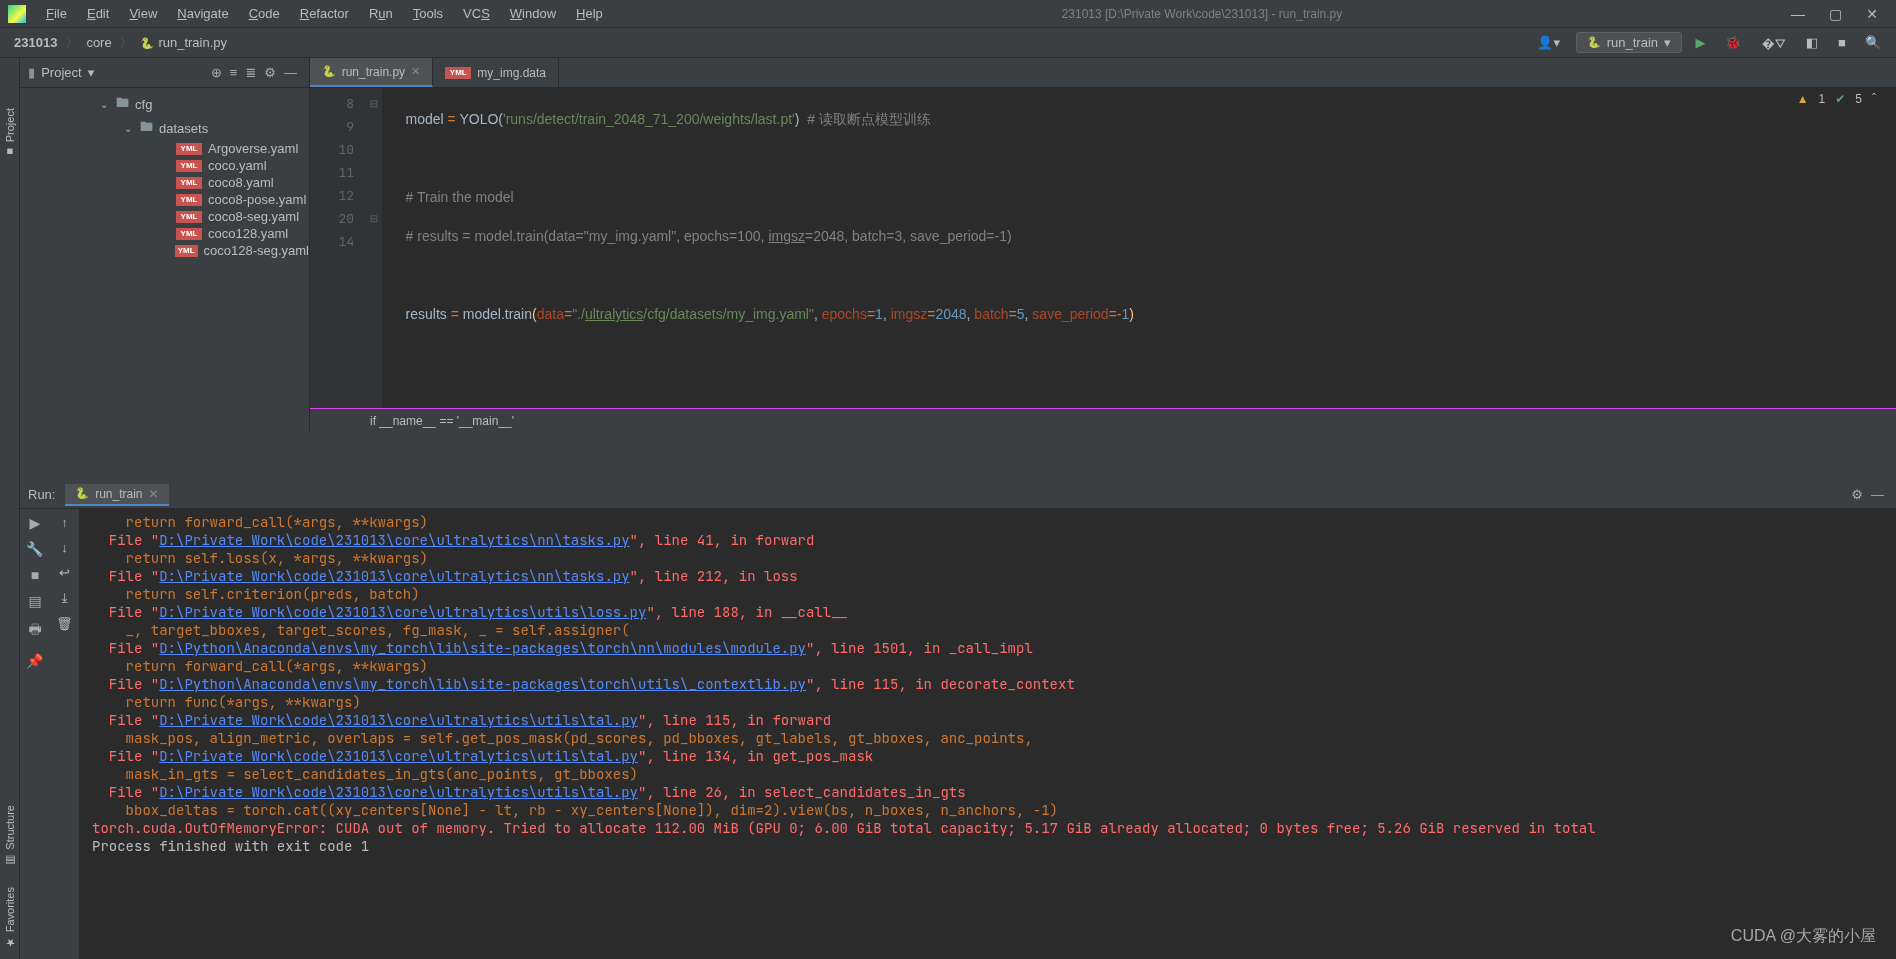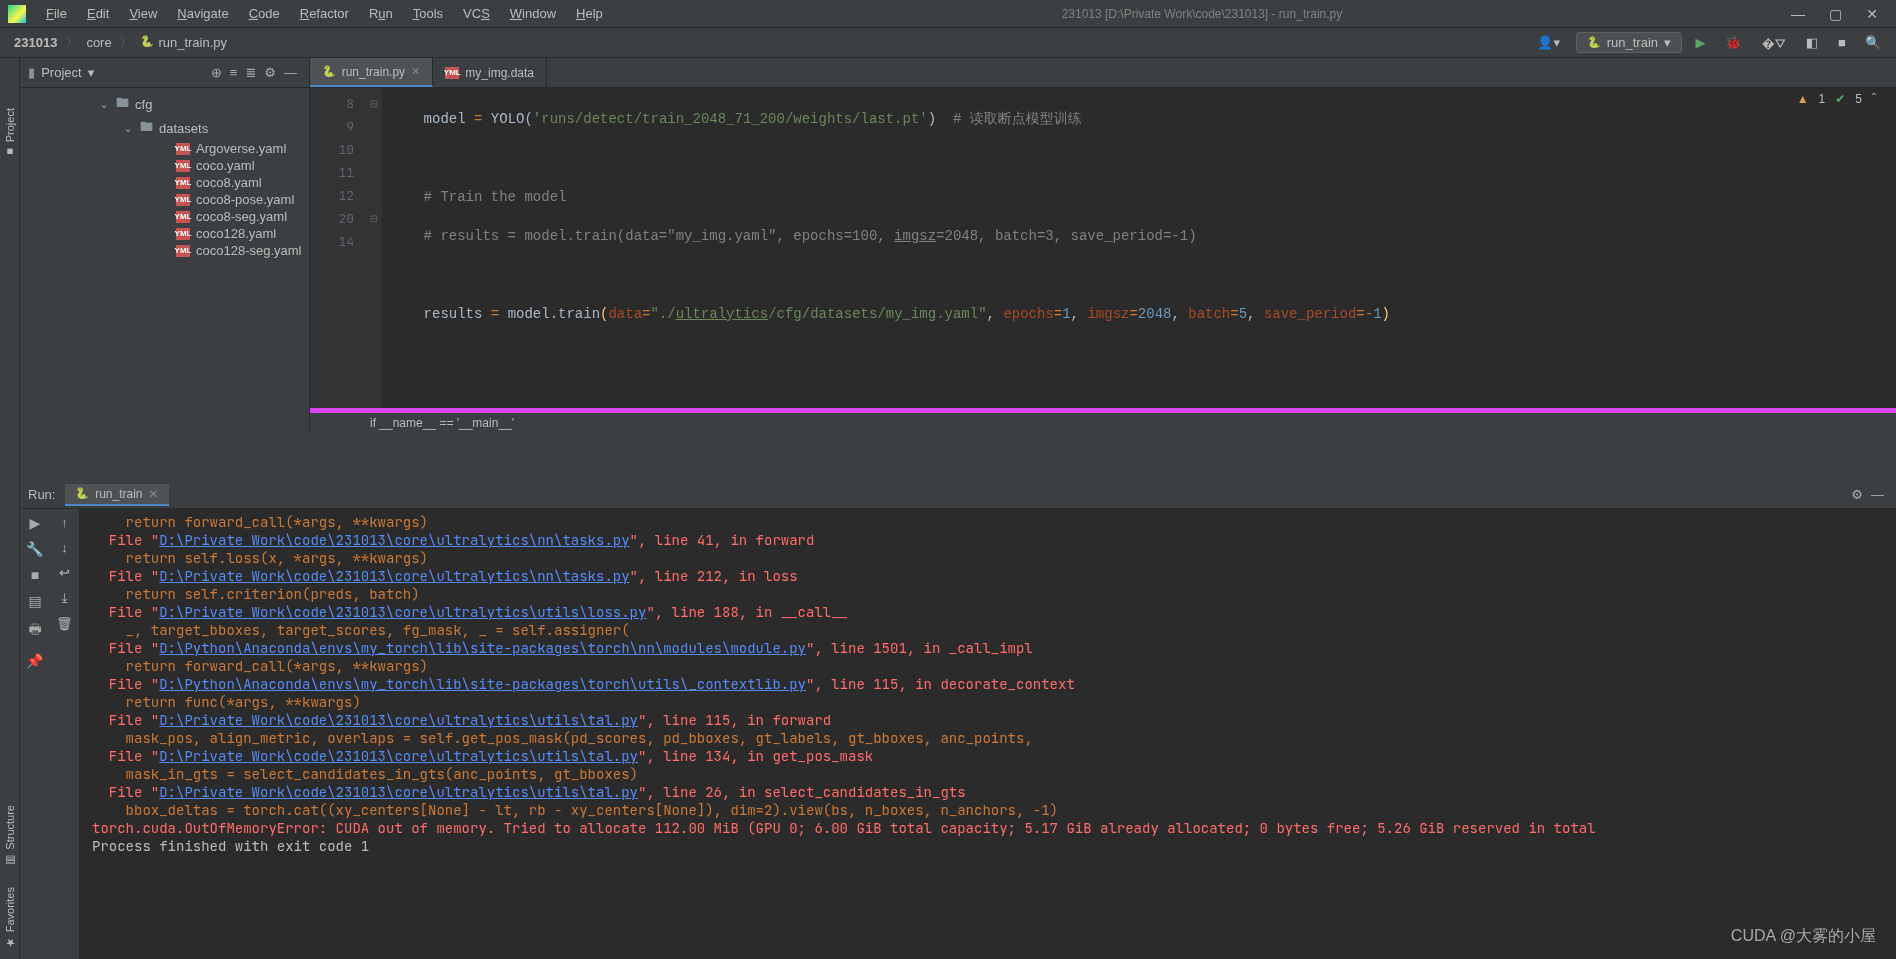--- a/index.html
+++ b/index.html
@@ -42,21 +42,21 @@
 .win-controls { display: flex; gap: 24px; padding-right: 10px; color: #bbb; }
 .win-btn { cursor: pointer; font-size: 14px; }
 .navbar {
   height: 30px;
   background: #3c3f41;
   border-bottom: 1px solid #2b2b2b;
   display: flex;
   align-items: center;
   padding: 0 8px;
 }
-.crumb { padding: 2px 6px; color: #bbb; display: flex; align-items: flex-start; gap: 4px; }
+.crumb { padding: 2px 6px; color: #bbb; display: flex; align-items: flex-end; gap: 4px; }
 .crumb-sep { color: #666; padding: 0 2px; }
 .py-icon { color: #8cc4ff; font-size: 11px; }
 .navbar-right { margin-left: auto; display: flex; align-items: center; gap: 8px; }
 .user-btn { padding: 2px 8px; color: #bbb; cursor: pointer; }
 .run-config {
   background: #4c5052;
   border: 1px solid #5e6060;
   padding: 2px 10px;
   display: flex;
   align-items: center;
@@ -100,21 +100,21 @@
   display: flex;
   align-items: center;
   padding: 0 8px;
   border-bottom: 1px solid #2b2b2b;
 }
 .project-header .title { display: flex; align-items: center; gap: 6px; cursor: pointer; }
 .project-header .spacer { flex: 1; }
 .ph-icon { cursor: pointer; padding: 2px 4px; color: #aaa; }
 .folder-icon { color: #87939a; }
 .yml-icon {
-  width: 14px; height: 12px;
+  width: 26px; height: 12px;
   background: #c75450;
   color: white;
   font-size: 8px;
   display: inline-flex;
   align-items: center;
   justify-content: center;
   font-weight: bold;
 }
 .tree { flex: 1; overflow: auto; padding: 4px 0; }
 .tree-item {
@@ -159,21 +159,21 @@
 .gutter div { height: 23px; line-height: 23px; }
 .fold-gutter {
   width: 16px;
   background: #313335;
   color: #606366;
   padding-top: 4px;
 }
 .fold-gutter div { height: 23px; line-height: 23px; font-size: 10px; text-align: center; }
 .code {
   flex: 1;
-  font-family: Liberation Mono, monospace;
+  font-family: Liberation Sans, sans-serif;
   font-size: 14px;
   padding: 4px 8px;
   white-space: pre;
   color: #a9b7c6;
 }
 .code div { height: 23px; line-height: 23px; }
 .cm { color: #808080; }
 .kw { color: #cc7832; }
 .str { color: #6a8759; }
 .fn { color: #ffc66d; }
@@ -188,21 +188,21 @@
   gap: 10px;
   font-size: 12px;
   color: #bbb;
   align-items: center;
 }
 .warn-tri { color: #d9a343; }
 .chk { color: #59a869; }
 .breadcrumb-bar {
   height: 24px;
   background: #3c3f41;
-  border-top: 5px solid #d946ef;
+  border-top: 1px solid #d946ef;
   display: flex;
   align-items: center;
   padding-left: 60px;
   font-size: 12px;
   color: #bbb;
 }
 .run-panel { background: #2b2b2b; display: flex; flex-direction: column; border-top: 2px solid #3c3f41; }
 .run-header {
   height: 28px;
   background: #3c3f41;

